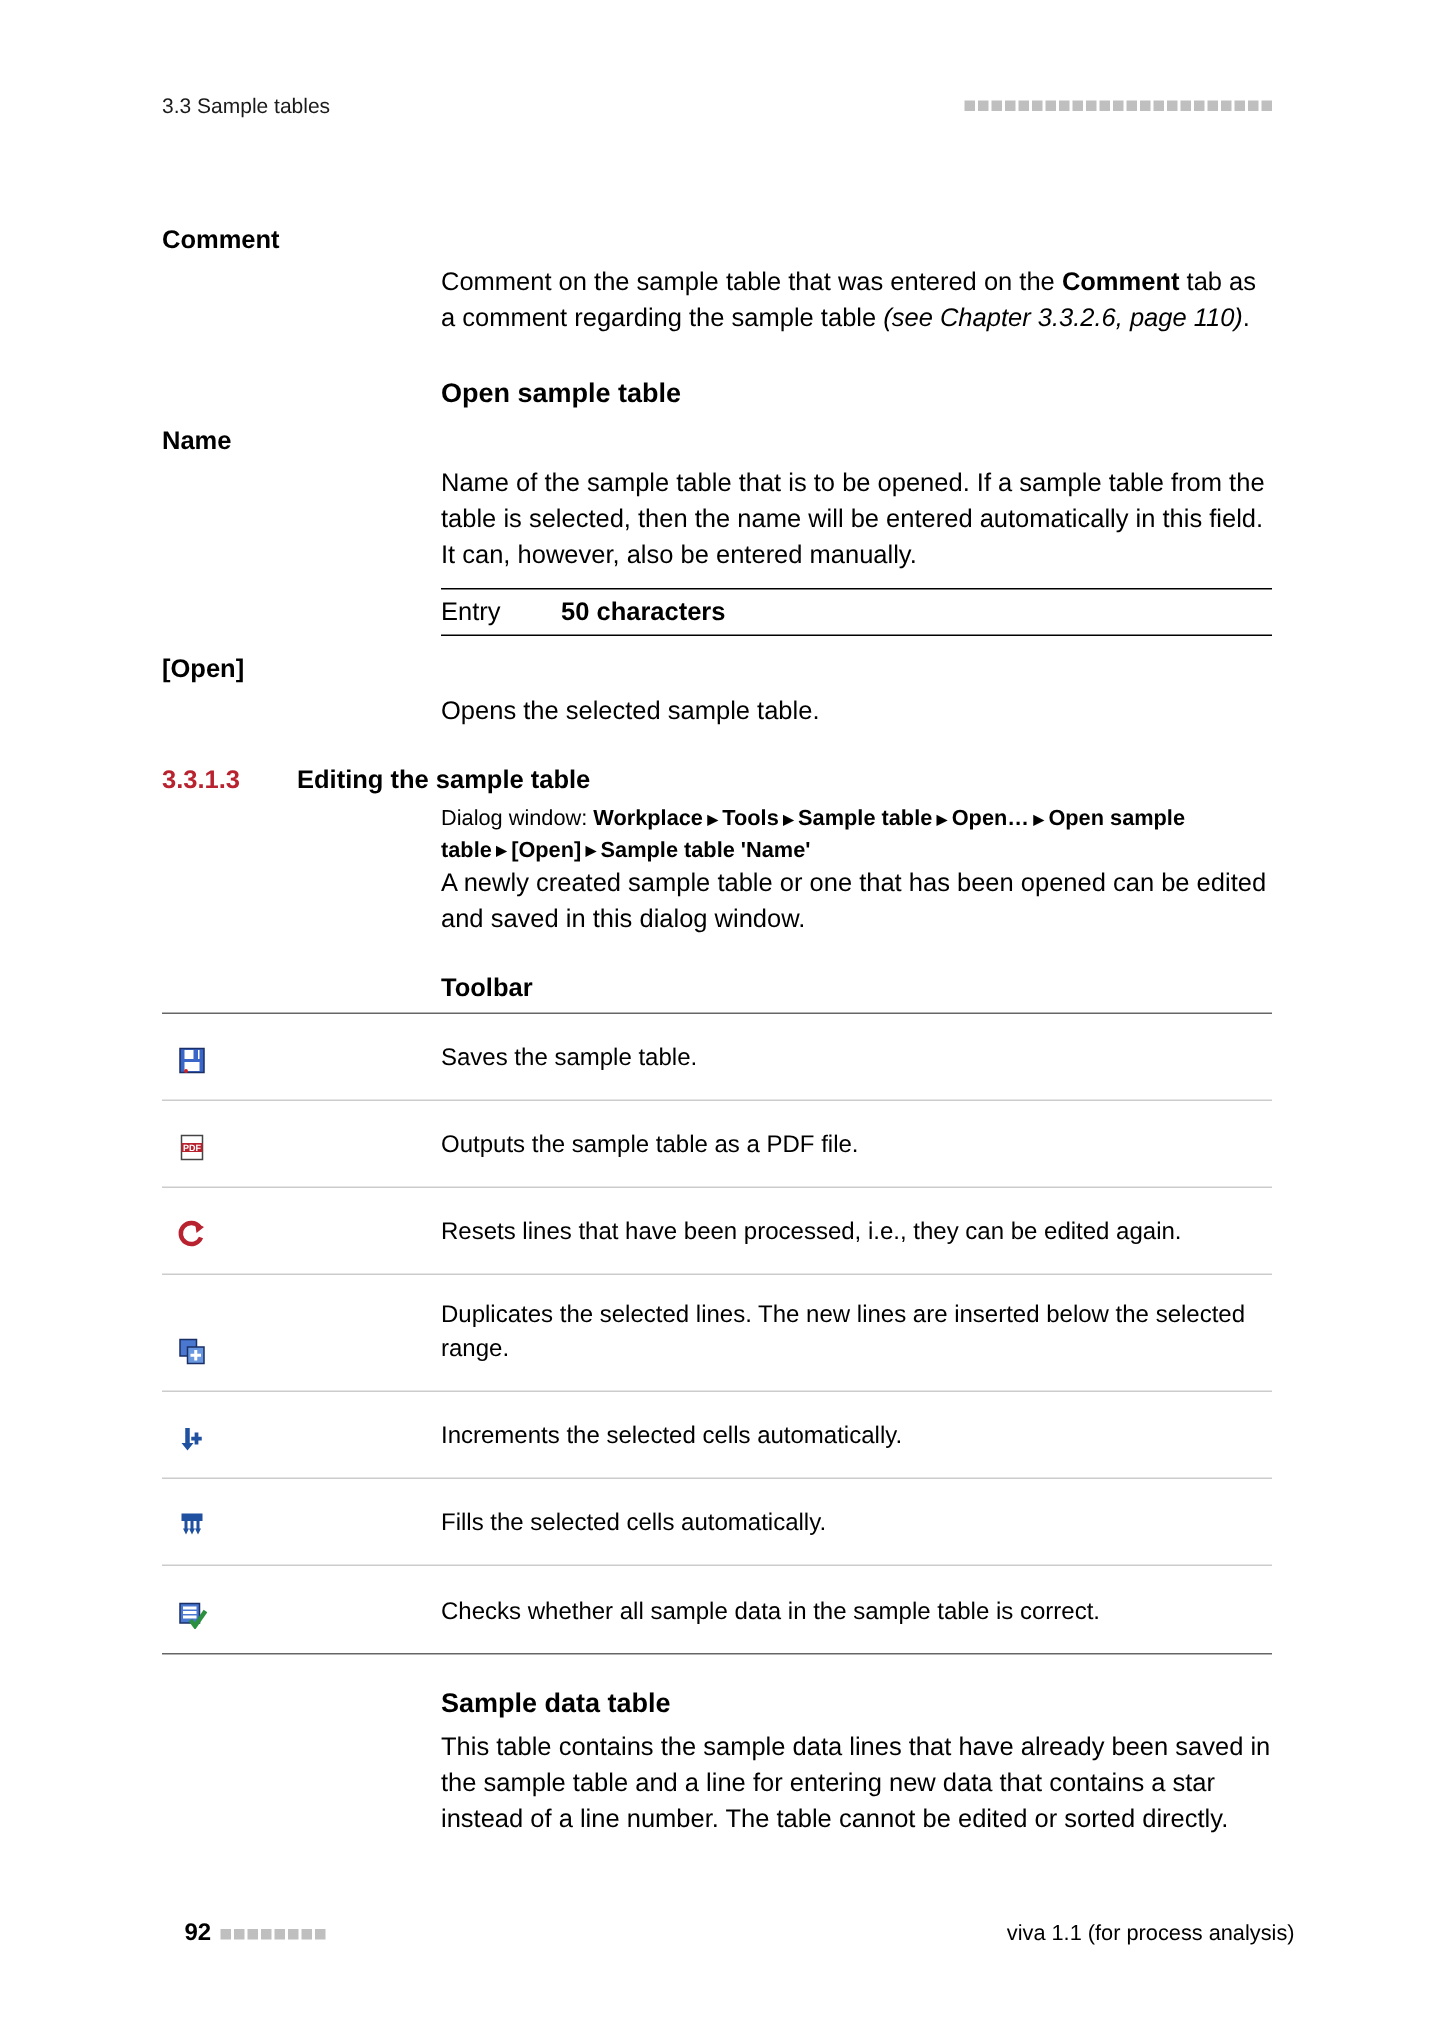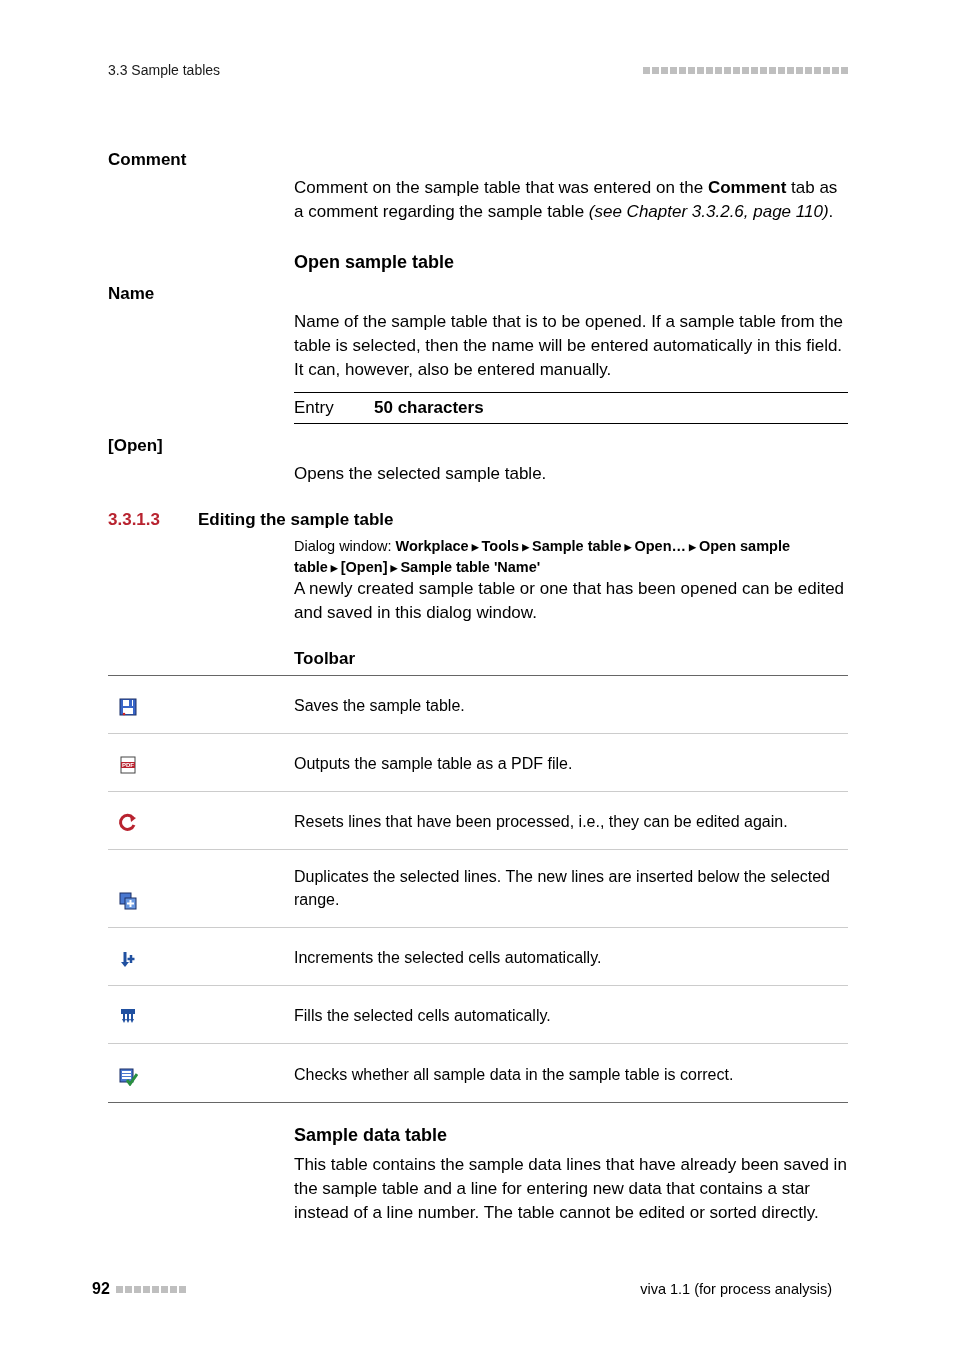--- a/index.html
+++ b/index.html
@@ -111,21 +111,21 @@
   .tool-desc {
     flex: 1;
     font-size: 16px;
     line-height: 1.4;
     padding: 16px 8px 16px 0;
   }
   .tool-icon-cell svg { width: 20px; height: 20px; display:block; }
 
   .footer {
     position: absolute;
-    left: 92px;
+    left: 123px;
     bottom: 52px;
     width: 740px;
     display: flex;
     justify-content: space-between;
     align-items: center;
     font-size: 14.5px;
   }
   .footer-left { display: flex; align-items: center; gap: 6px; }
   .page-num { font-weight: 800; font-size: 16px; }
   .footer-squares { display: flex; gap: 2px; }

